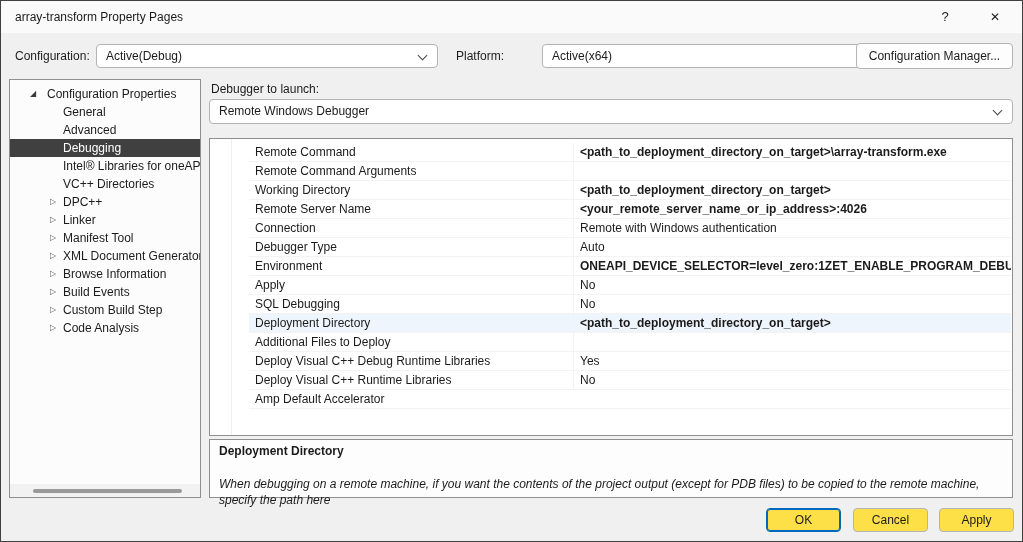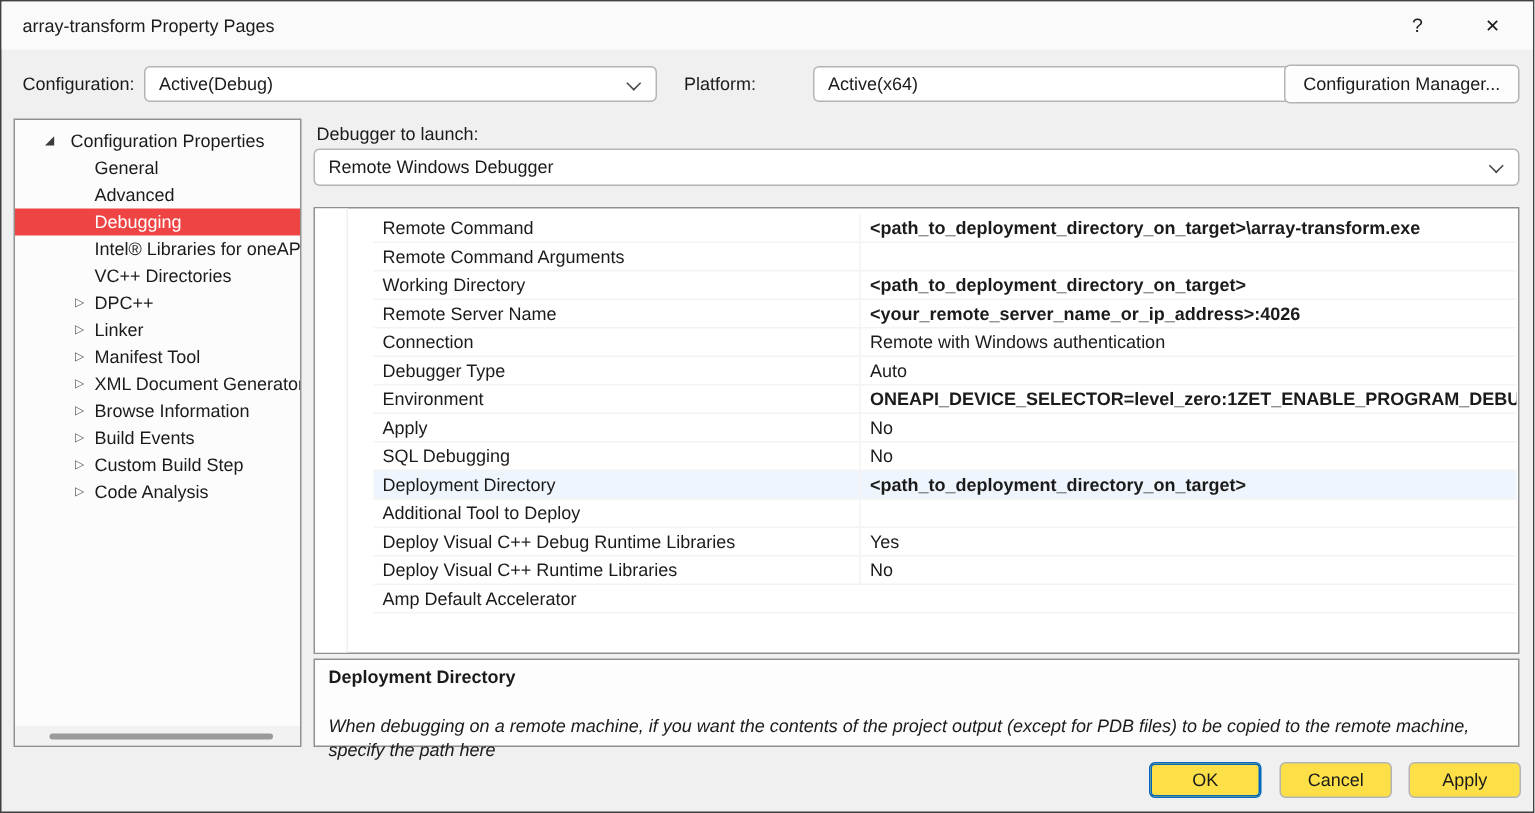--- a/index.html
+++ b/index.html
@@ -34,21 +34,21 @@
   .btn-configmgr { left:855px; top:42px; width:157px; height:26px; line-height:24px; }
 
   
   .tree { position:absolute; left:8px; top:78px; width:192px; height:419px;
           background:#fcfcfc; border:1px solid #8f8f8f; padding-top:5px; overflow:hidden; }
   .tree-item { position:relative; height:18px; line-height:18px; white-space:nowrap; }
   .tree-item .expander { position:absolute; left:40px; top:0; font-size:8px; color:#5a5a5a; }
   .tree-item.lvl-0 .expander { left:20px; color:#3a3a3a; }
   .tree-item .tree-label { position:absolute; left:53px; top:0; }
   .tree-item.lvl-0 .tree-label { left:37px; }
-  .tree-item.selected { background:#ef4444; }
+  .tree-item.selected { background:#404040; }
   .tree-item.selected .tree-label { color:#ffffff; }
   .hscroll-track { position:absolute; left:0; right:0; bottom:0; height:13px; background:#f2f2f2; }
   .hscroll-thumb { position:absolute; left:23px; right:18px; top:5px; height:4px;
                    background:#9a9a9a; border-radius:2px; }
 
   
   .lbl-debugger { left:210px; top:81px; }
   .combo-debugger { left:208px; top:98px; width:804px; height:25px; line-height:23px; }
 
   .grid { position:absolute; left:208px; top:137px; width:804px; height:298px;
@@ -234,21 +234,21 @@
           <div class="cell-label">SQL Debugging</div>
           <div class="cell-value">No</div>
         </div>
 
         <div class="grid-row selected bold">
           <div class="cell-label">Deployment Directory</div>
           <div class="cell-value">&lt;path_to_deployment_directory_on_target&gt;</div>
         </div>
 
         <div class="grid-row">
-          <div class="cell-label">Additional Tool to Deploy</div>
+          <div class="cell-label">Additional Files to Deploy</div>
           <div class="cell-value"></div>
         </div>
 
         <div class="grid-row">
           <div class="cell-label">Deploy Visual C++ Debug Runtime Libraries</div>
           <div class="cell-value">Yes</div>
         </div>
 
         <div class="grid-row">
           <div class="cell-label">Deploy Visual C++ Runtime Libraries</div>

